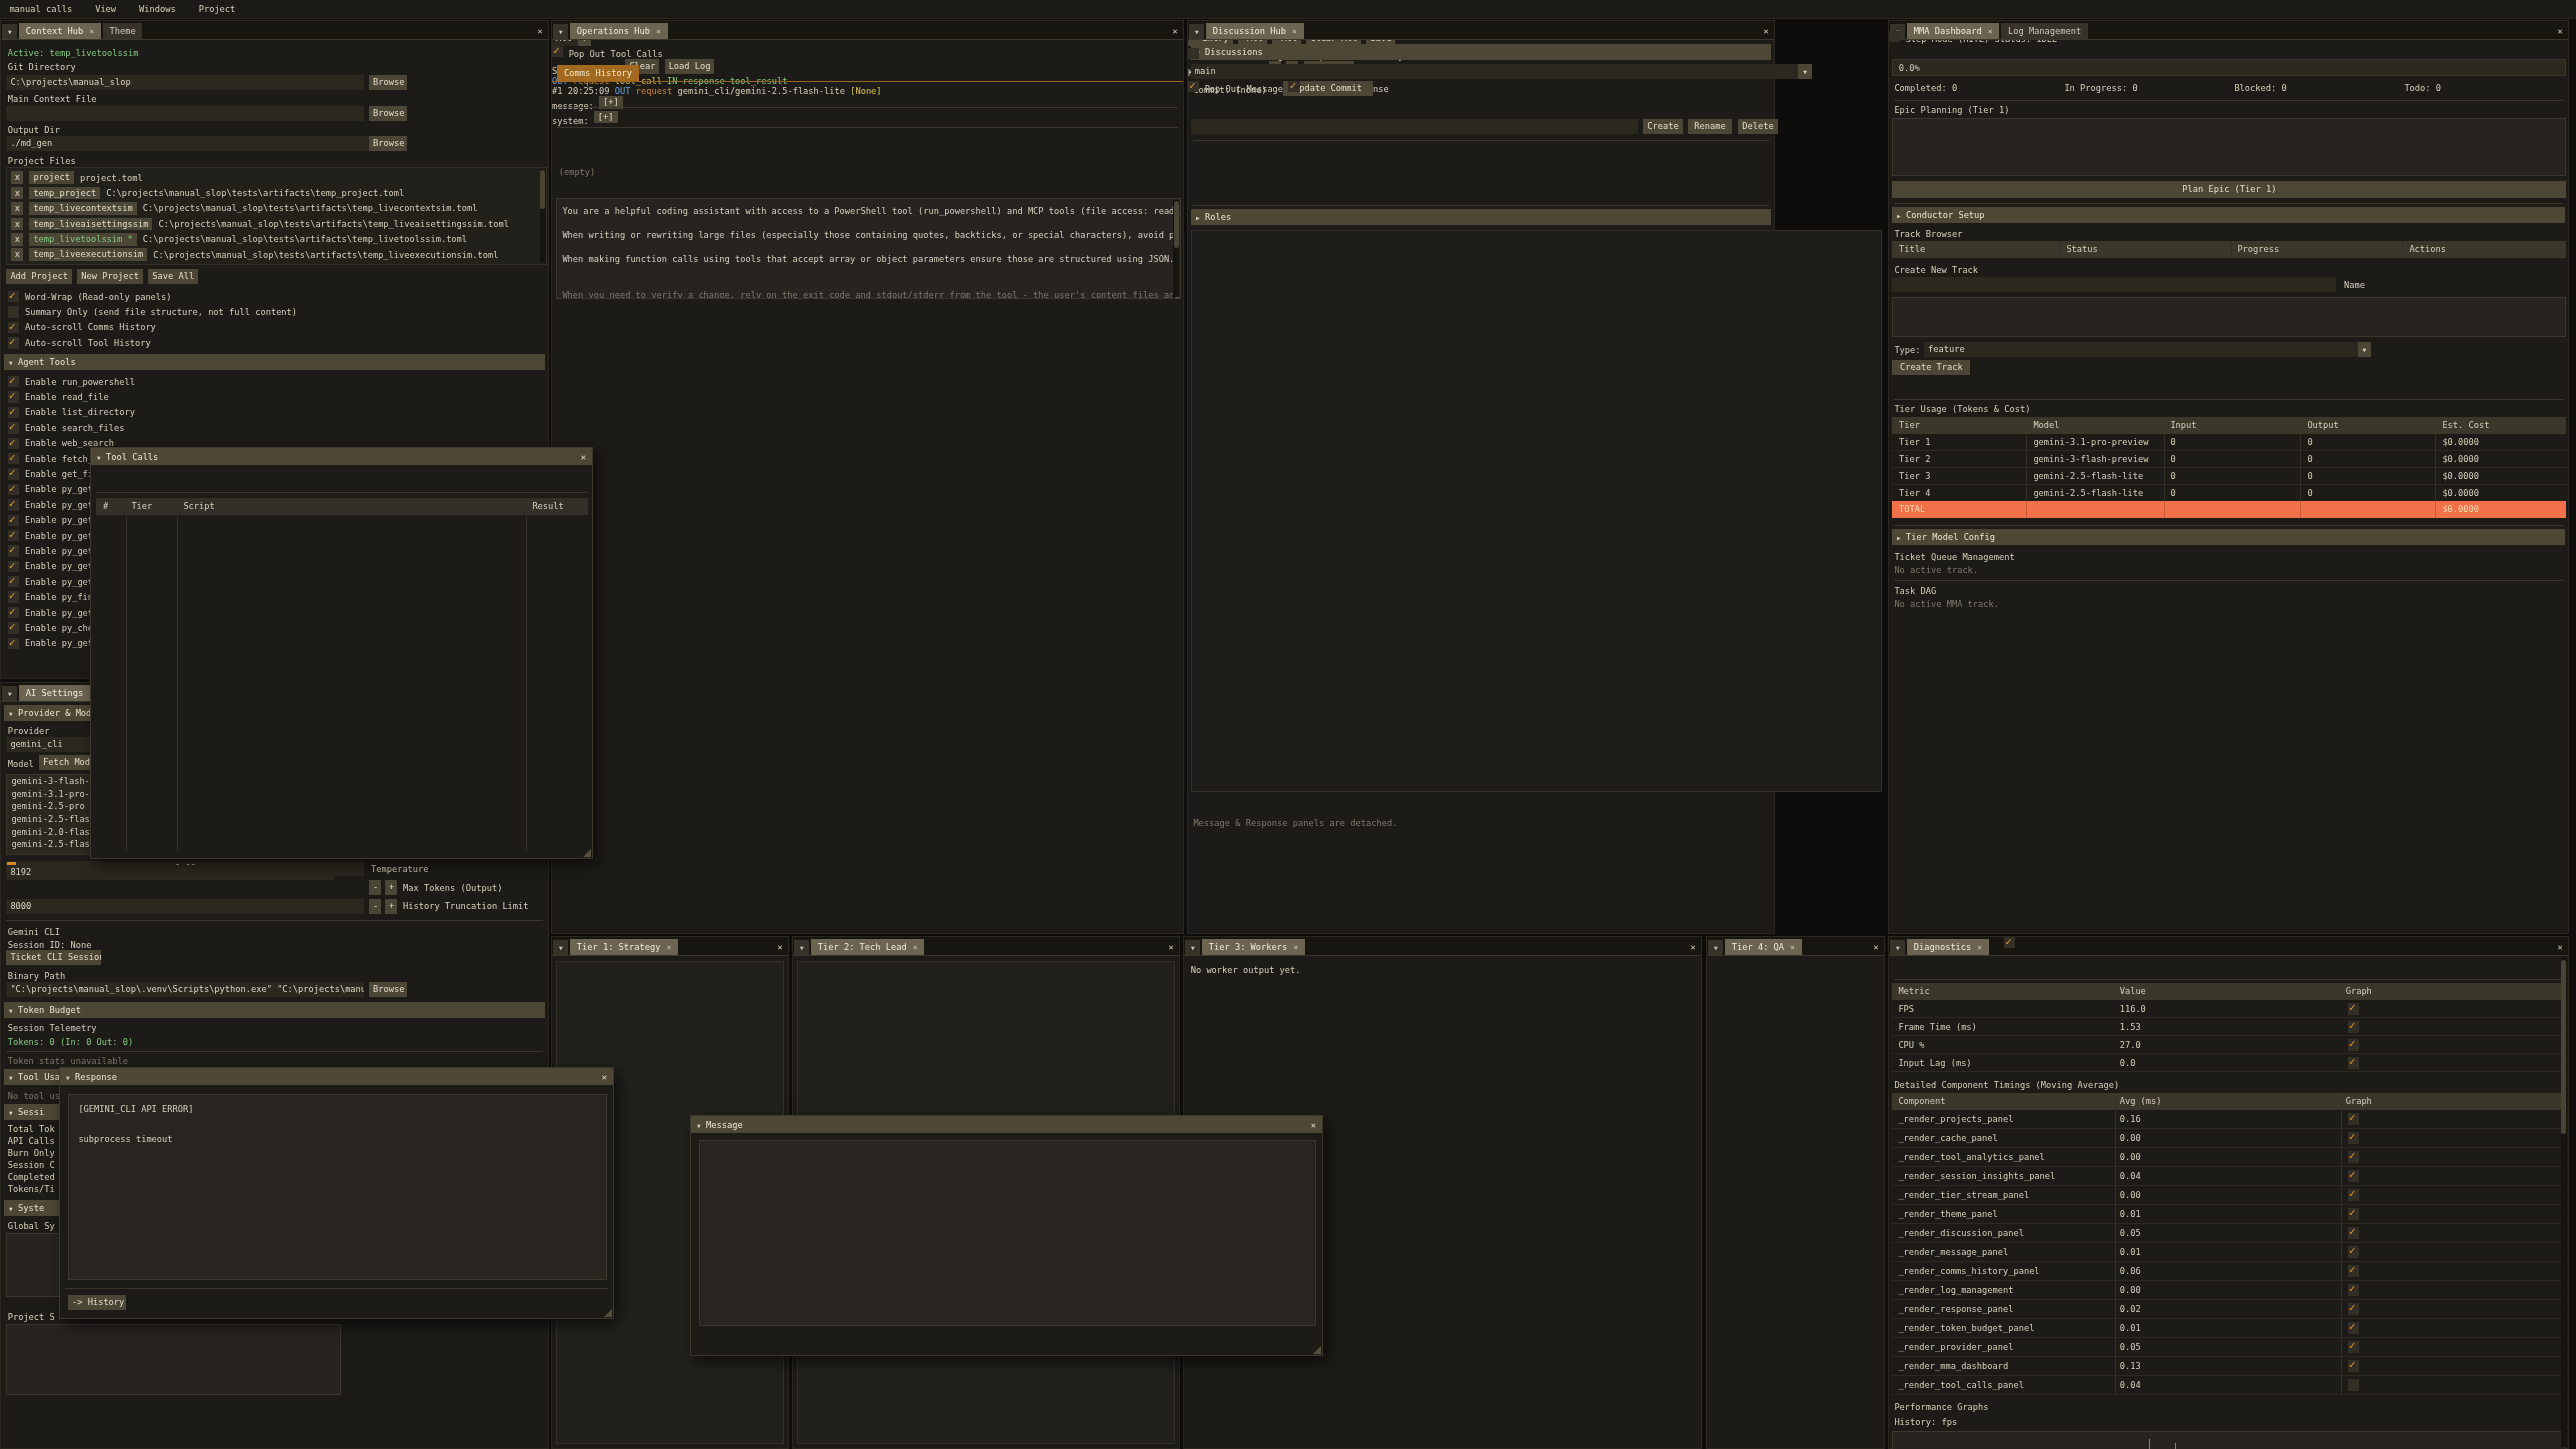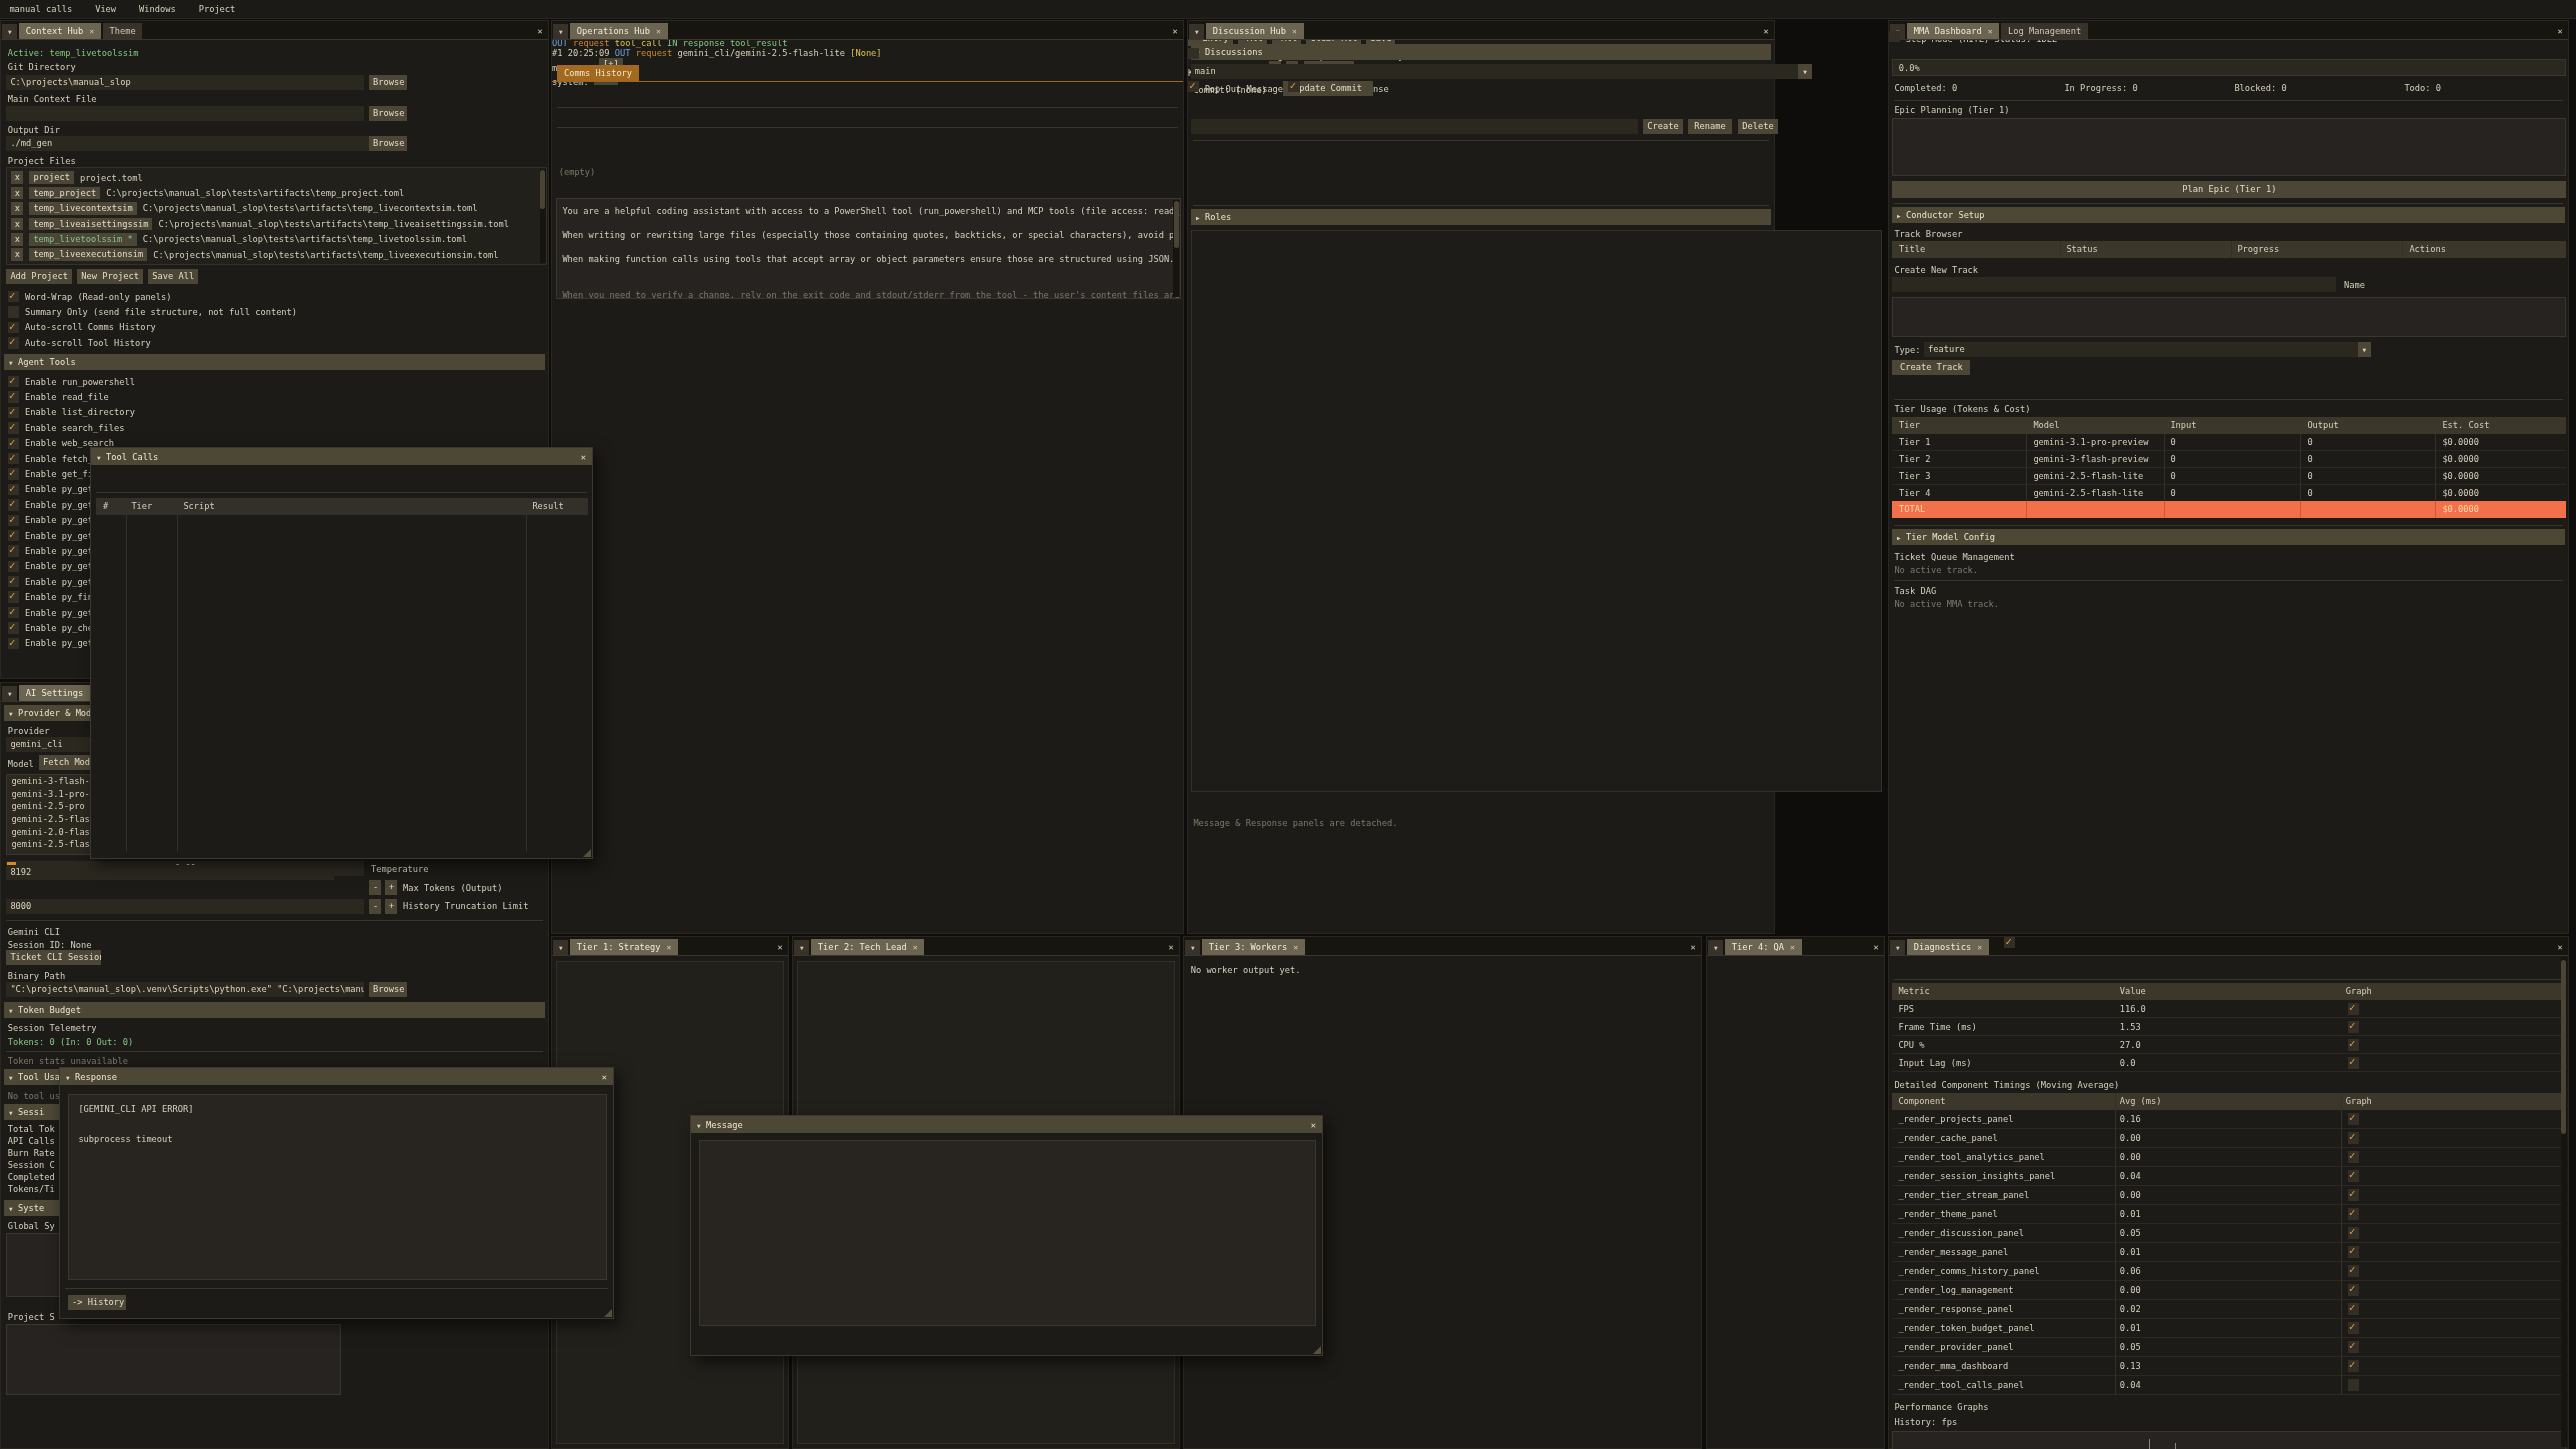--- a/index.html
+++ b/index.html
@@ -327,21 +327,21 @@
   <div class="chead" style="top:394px;top:421px;right:auto;width:79px">
     <span class="tri-d"></span>
     <span>Sessi</span>
   </div>
   <div class="vlist" style="left:6.7px;top:440px;gap:0">
 
       <div style="height:12px;line-height:12px;white-space:nowrap">Total Tok</div>
 
       <div style="height:12px;line-height:12px;white-space:nowrap">API Calls</div>
 
-      <div style="height:12px;line-height:12px;white-space:nowrap">Burn Rate</div>
+      <div style="height:12px;line-height:12px;white-space:nowrap">Burn Only</div>
 
       <div style="height:12px;line-height:12px;white-space:nowrap">Session C</div>
 
       <div style="height:12px;line-height:12px;white-space:nowrap">Completed</div>
 
       <div style="height:12px;line-height:12px;white-space:nowrap">Tokens/Ti</div>
     </div>
   <div class="chead" style="top:517px;right:auto;width:79px">
     <span class="tri-d"></span>
     <span>Syste</span>
@@ -350,20 +350,29 @@
   <div class="txtarea" style="left:5.4px;top:550px;width:335px;height:64px"></div>
   <div class="lbl" style="left:6.7px;top:628px">Project S</div>
   <div class="txtarea" style="left:5.4px;top:641px;width:335px;height:71px"></div>
 </div>
 
 <div class="panel" style="left:551px;top:20px;width:633px;height:914px">
   <div class="tabbar">
     <span class="menu-sq"></span>
     <span class="tab sel closable">Operations Hub</span>
     <span class="panel-x"></span>
+  </div>
+  <div class="row" style="left:6.7px;top:23px">
+    <span>Focus Agent:</span>
+    <span class="combo" style="position:static;width:39px">
+      <span>All</span>
+      <span class="arr"></span>
+    </span>
+    <span class="cb checked"></span>
+    <span>Pop Out Tool Calls</span>
   </div>
   <div class="tab comms abs" style="left:5.4px;top:29.5px;top:44px">Comms History</div>
   <div class="abs" style="left:0;right:0;top:60px;height:1.3px;background:#9c6720"></div>
   <div class="row" style="left:6.7px;top:66px">
     <span>Status: error</span>
     <span class="btn inline">Clear</span>
     <span class="btn inline">Load Log</span>
   </div>
   <div class="sep" style="top:86px"></div>
   <div class="row" style="left:6.7px;top:90px;gap:4.7px">

